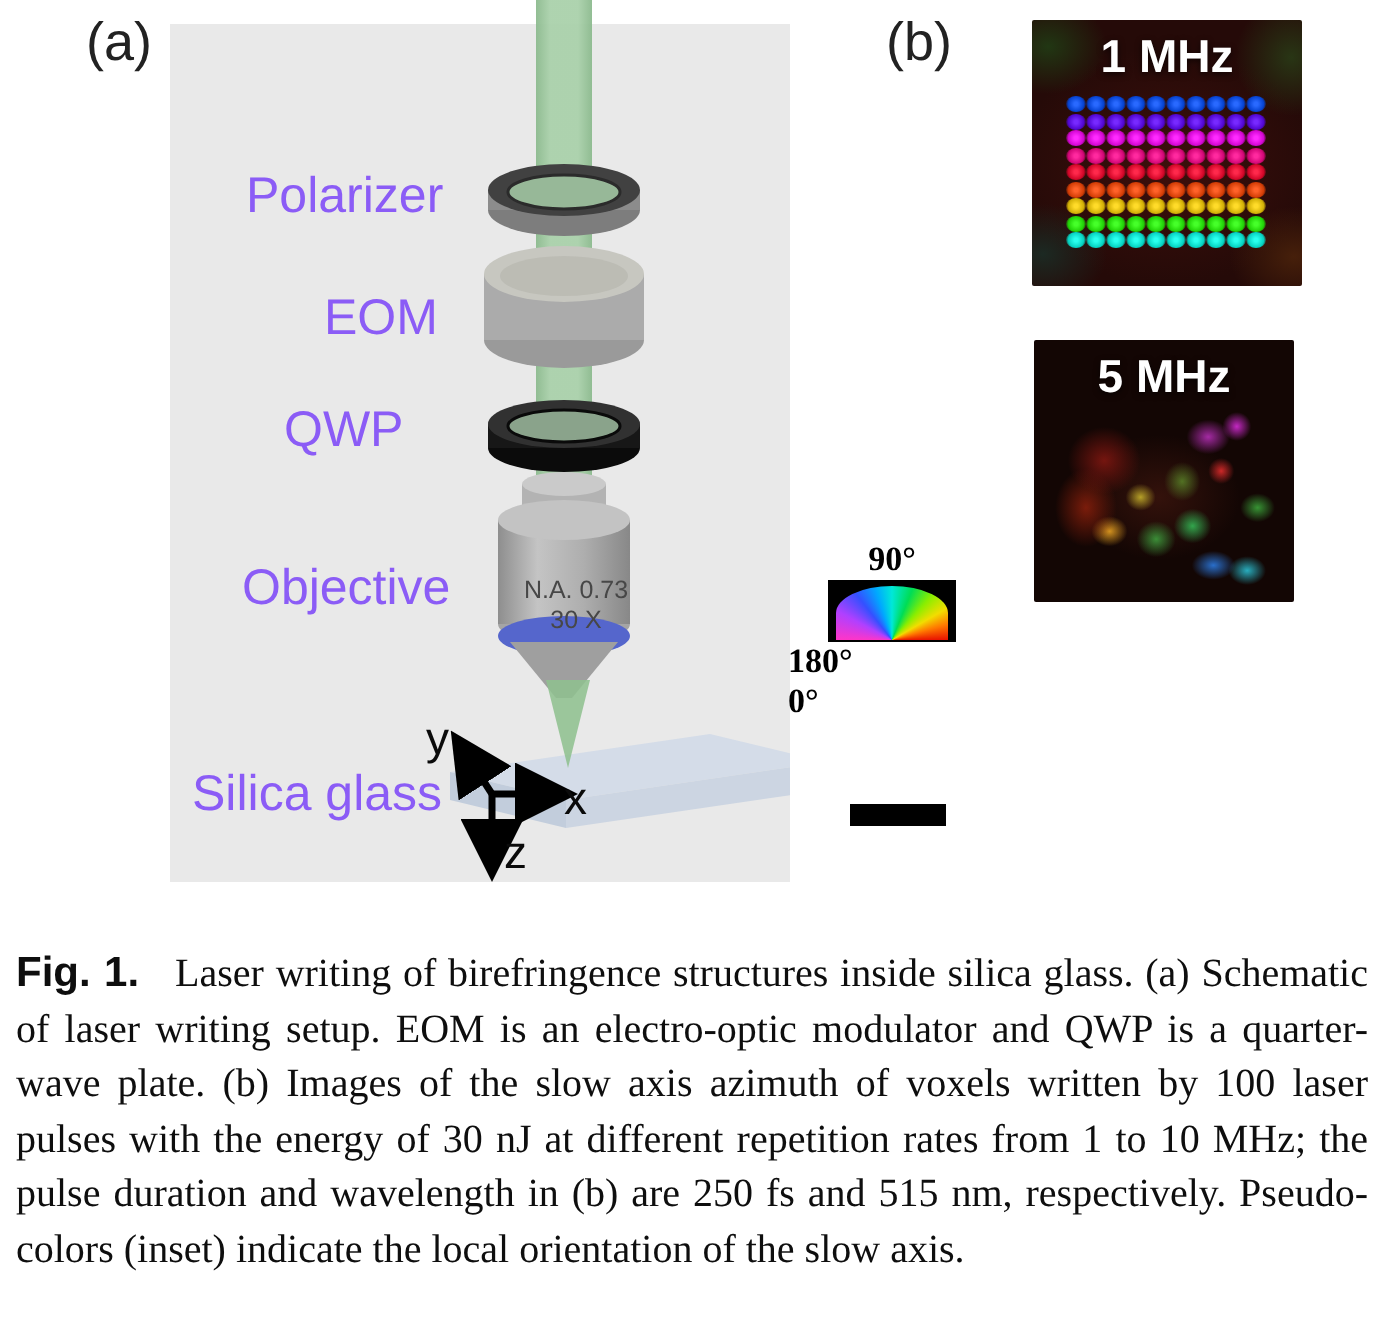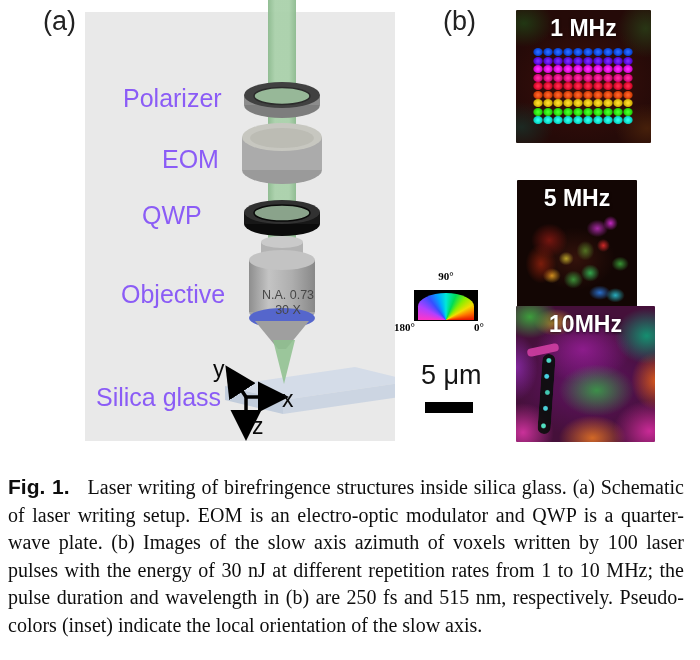--- a/index.html
+++ b/index.html
@@ -61,21 +61,21 @@
       radial-gradient(circle 3px at 42% 28%, #47d1e1 60%, transparent 100%),
       radial-gradient(circle 3px at 56% 48%, #42c9b1 60%, transparent 100%),
       radial-gradient(circle 3px at 50% 68%, #4ad1d9 60%, transparent 100%),
       radial-gradient(circle 3px at 44% 90%, #52e1c1 60%, transparent 100%),
       rgba(8,14,10,.88);
     border-radius:7px;transform:rotate(4deg);}
   .magenta-dash{position:absolute;left:11px;top:40px;width:32px;height:8px;
     background:#cf3ea2;border-radius:4px;transform:rotate(-12deg);opacity:.9;}
 
   
-  .angle-label{font-family:"Liberation Serif",serif;font-weight:bold;font-size:11px;color:#000;}
+  .angle-label{font-family:"Liberation Serif",serif;font-weight:bold;font-size:17px;color:#000;}
   .wheel-box{position:absolute;left:414px;top:290px;width:64px;height:31px;background:#000;}
   .half-wheel{position:absolute;left:4px;top:3px;width:56px;height:27px;
     border-radius:56px 56px 0 0 / 27px 27px 0 0;
     background:conic-gradient(from 270deg at 50% 100%,
       #ff35c8 0deg,#b040ff 28deg,#3550ff 52deg,#00a8ff 72deg,
       #00e8d8 90deg,#00dd55 112deg,#8aee00 132deg,#f2dd00 150deg,
       #ff7a00 164deg,#e81200 180deg,#000 180deg 360deg);}
   .scale-text{font-size:27px;color:#151515;}
   .scale-bar{position:absolute;left:425px;top:402px;width:48px;height:11px;background:#000;}
 
@@ -268,38 +268,32 @@
         <span class="dot" style="background: radial-gradient(circle, rgb(41, 255, 237) 15%, rgb(5, 209, 192) 60%, transparent 85%);"></span>
         <span class="dot" style="background: radial-gradient(circle, rgb(41, 255, 237) 15%, rgb(5, 209, 192) 60%, transparent 85%);"></span>
         <span class="dot" style="background: radial-gradient(circle, rgb(41, 255, 237) 15%, rgb(5, 209, 192) 60%, transparent 85%);"></span>
         <span class="dot" style="background: radial-gradient(circle, rgb(41, 255, 237) 15%, rgb(5, 209, 192) 60%, transparent 85%);"></span>
         <span class="dot" style="background: radial-gradient(circle, rgb(41, 255, 237) 15%, rgb(5, 209, 192) 60%, transparent 85%);"></span>
         <span class="dot" style="background: radial-gradient(circle, rgb(41, 255, 237) 15%, rgb(5, 209, 192) 60%, transparent 85%);"></span>
       </div>
     <div class="micro-label">1 MHz</div>
   </div>
 
-  <div class="micro img2" style="left:517px;top:180px;width:120px;height:131px;">
+  <div class="micro img2" style="left:517px;top:170px;width:130px;height:131px;">
     <div class="micro-label">5 MHz</div>
   </div>
 
-  <div class="micro img3" style="left:516px;top:306px;width:139px;height:136px;">
-    <div class="streak"></div>
-    <div class="magenta-dash"></div>
-    <div class="micro-label">10MHz</div>
-  </div>
 
   <div class="abs angle-label" style="left:414px;top:270px;width:64px;text-align:center;">90°</div>
   <div class="wheel-box">
     <div class="half-wheel"></div>
   </div>
-  <div class="abs" style="left:394px;top:321px;width:90px;display:flex;justify-content:space-between;">
+  <div class="abs" style="left:394px;top:321px;width:90px;display:flex;justify-content:space-between;flex-direction:column;">
     <span class="angle-label">180°</span>
     <span class="angle-label">0°</span>
   </div>
-  <div class="abs scale-text" style="left:421px;top:360px;">5 μm</div>
   <div class="scale-bar"></div>
 
   <p class="caption">
     <span class="figlabel">Fig. 1.</span><span>Laser writing of birefringence structures inside silica glass. (a) Schematic of laser writing setup. EOM is an electro-optic modulator and QWP is a quarter-wave plate. (b) Images of the slow axis azimuth of voxels written by 100 laser pulses with the energy of 30 nJ at different repetition rates from 1 to 10 MHz; the pulse duration and wavelength in (b) are 250 fs and 515 nm, respectively. Pseudo-colors (inset) indicate the local orientation of the slow axis.</span>
   </p>
 
 </div>
 
 </body></html>

